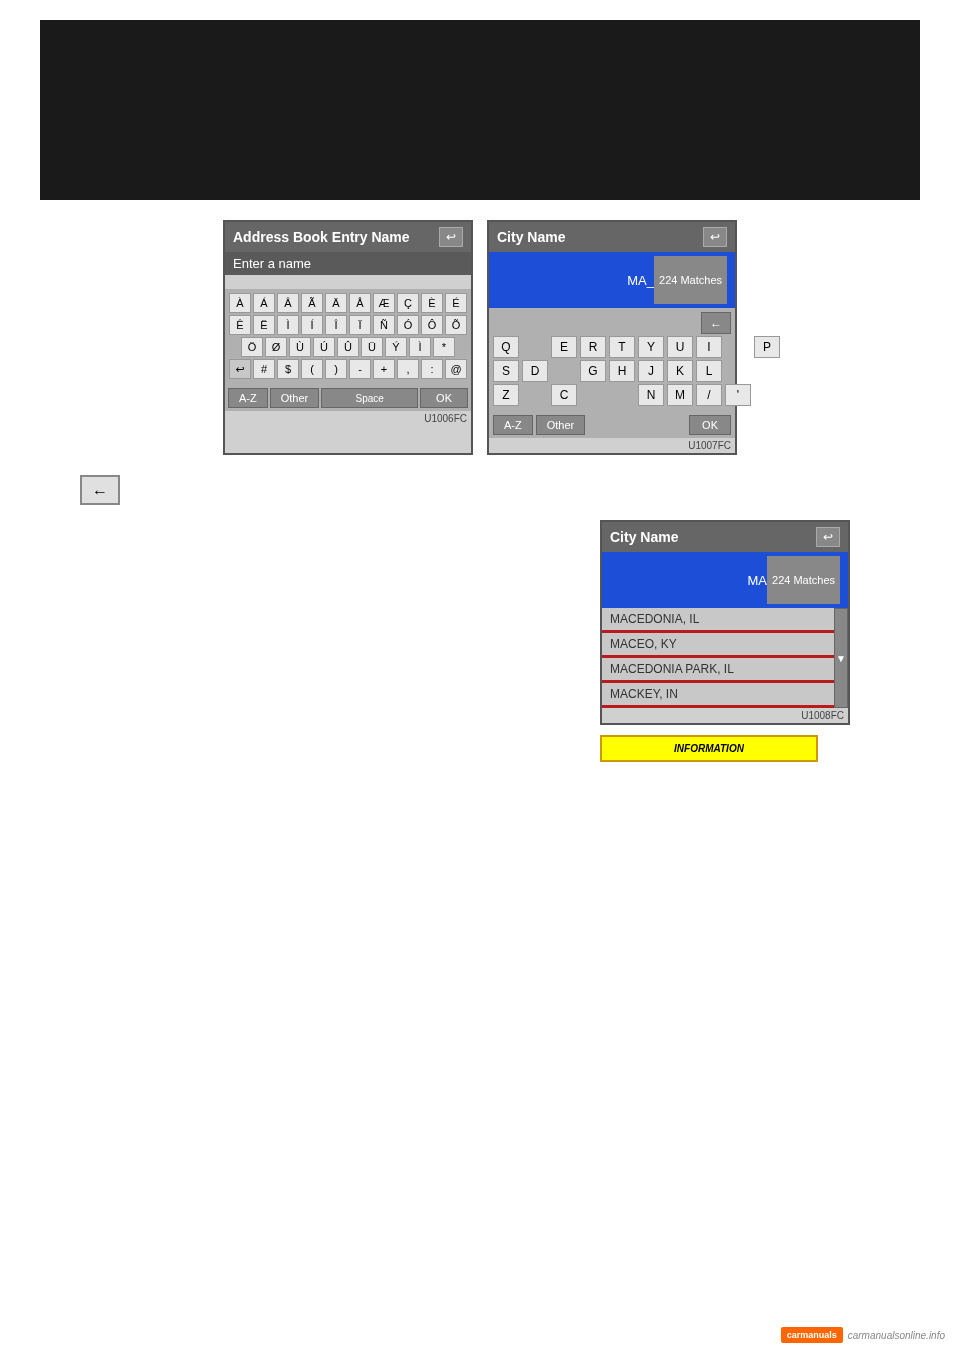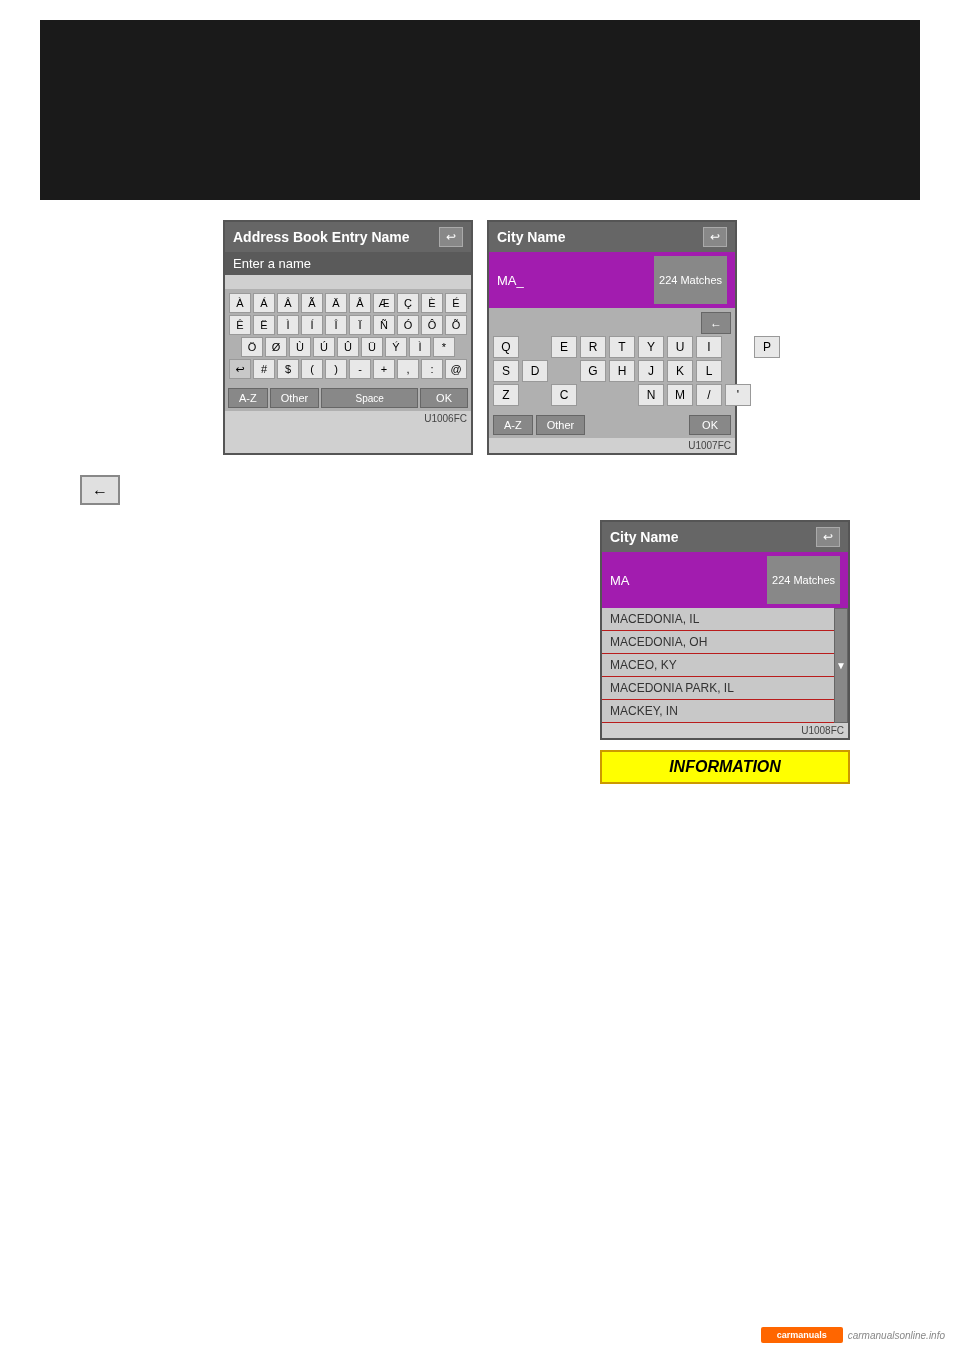--- a/index.html
+++ b/index.html
@@ -74,26 +74,26 @@
 
     .input-bar {
       background: #5a5a5a;
       color: #fff;
       padding: 4px 8px;
       font-size: 13px;
       margin-bottom: 14px;
     }
 
     .input-bar-with-matches {
-      background: #a21caf;
+      background: #1d4ed8;
       color: #fff;
       padding: 4px 8px;
       font-size: 13px;
       display: flex;
-      justify-content: space-between;
+      justify-content: flex-end;
       align-items: center;
     }
 
     .matches-badge {
       background: #888;
       color: #fff;
       font-size: 11px;
       padding: 18px 5px;
     }
 
@@ -223,39 +223,39 @@
       display: flex;
       align-items: center;
       justify-content: center;
       font-size: 16px;
       cursor: pointer;
       margin: 15px 0;
     }
 
     .city-list-item {
       background: #c8c8c8;
-      border-bottom: 1px solid #b91c1c;
+      border-bottom: 3px solid #b91c1c;
       padding: 4px 8px;
       font-size: 12px;
       color: #333;
       cursor: pointer;
     }
 
     
     .info-box {
       background: #ffff00;
       border: 2px solid #cc9900;
       padding: 6px 15px;
-      font-size: 16px;
+      font-size: 10px;
       font-weight: bold;
       font-style: italic;
       color: #000;
       text-align: center;
       margin: 10px 0;
-      width: 250px;
+      width: 218px;
     }
 
     .keyboard-outer {
       background: #b0b0b0;
       padding: 4px;
     }
 
     .city-keyboard-area {
       background: #b0b0b0;
       padding: 4px;
@@ -471,35 +471,34 @@
           <span>City Name</span>
           <button class="back-btn">↩</button>
         </div>
         <div class="input-bar-with-matches">
           <span>MA</span>
           <span class="matches-badge">224 Matches</span>
         </div>
         <div class="city-list-with-scroll">
           <div class="city-list-main">
             <div class="city-list-item">MACEDONIA, IL</div>
-            <div class="city-list-item">MACEDONIA, OH</div>
             <div class="city-list-item">MACEO, KY</div>
             <div class="city-list-item">MACEDONIA PARK, IL</div>
             <div class="city-list-item">MACKEY, IN</div>
           </div>
           <div class="scroll-indicator">▼</div>
         </div>
         <div class="screen-id">U1008FC</div>
       </div>
 
       <div class="info-box">
         <span>INFORMATION</span>
       </div>
 
     </div>
   </div>
 
   <div style="position:fixed; bottom:15px; right:15px; display:flex; align-items:center; gap:5px;">
-    <div style="background:#ff6600; color:#fff; font-size:9px; font-weight:bold; padding:3px 16px; border-radius:2px;">carmanuals</div>
+    <div style="background:#ff6600; color:#fff; font-size:9px; font-weight:bold; padding:3px 6px; border-radius:2px;">carmanuals</div>
     <span style="font-size:10px; color:#888;font-style:italic;">carmanualsonline.info</span>
   </div>
 
 </div>
 
 </body></html>

